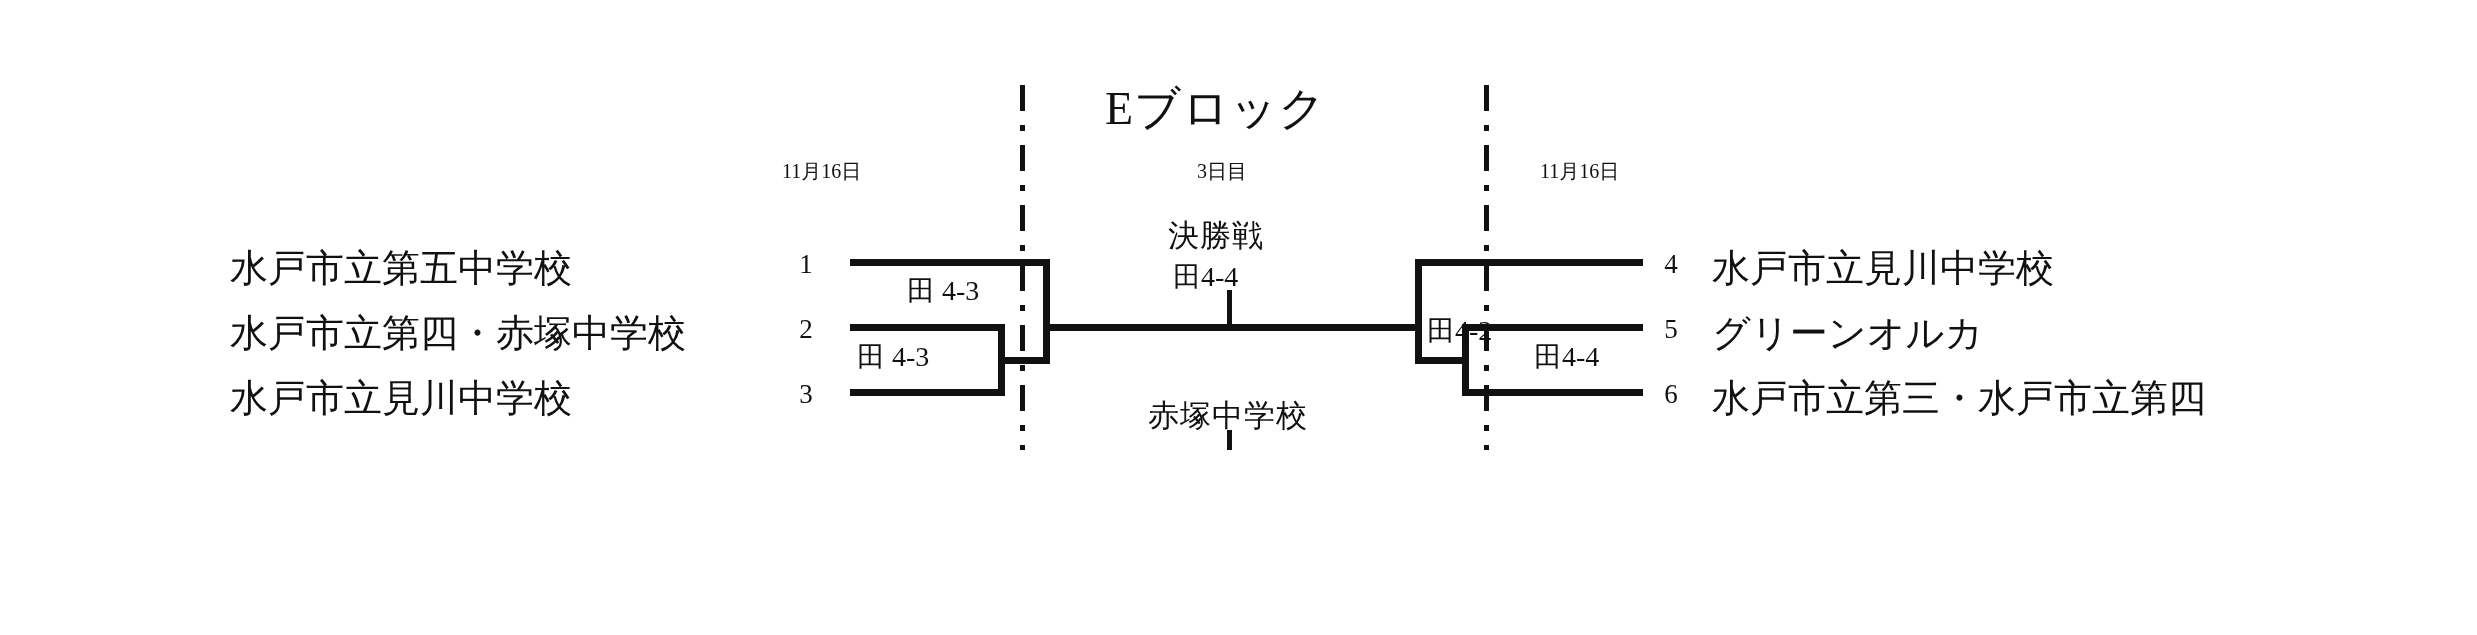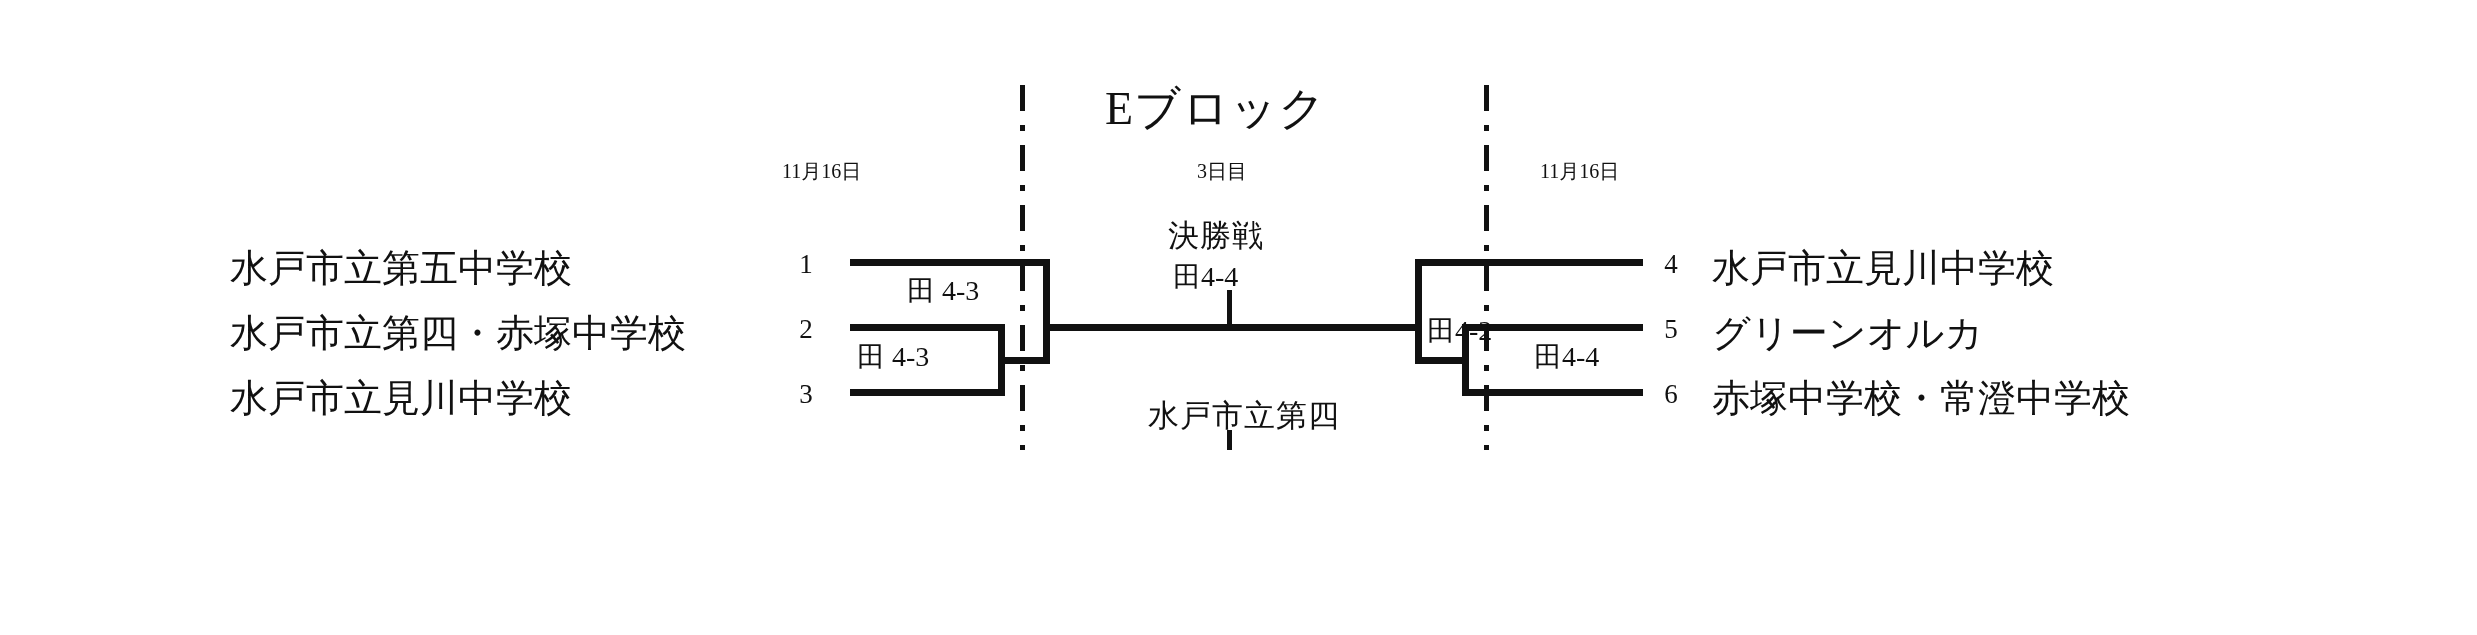--- a/index.html
+++ b/index.html
@@ -81,36 +81,36 @@
   <div class="abs title" style="left:1105px; top:78px;">Eブロック</div>
 
   <div class="abs daylabel" style="left:782px; top:158px;">11月16日</div>
 
   <div class="abs daylabel" style="left:1197px; top:158px;">3日目</div>
 
   <div class="abs daylabel" style="left:1540px; top:158px;">11月16日</div>
 
   <div class="abs stagelabel" style="left:1168px; top:215px;">決勝戦</div>
 
-  <div class="abs stagelabel" style="left:1148px; top:395px;">水戸市立第四</div>
+  <div class="abs stagelabel" style="left:1148px; top:395px;">赤塚中学校</div>
 
   <div class="abs dashdot" style="left:1020px; top:85px; height:398px;"></div>
   <div class="abs dashdot" style="left:1484px; top:85px; height:398px;"></div>
 
   <div class="abs teamname left" style="left:230px; top:243px; width:545px;">水戸市立第五中学校</div>
   <div class="abs teamname left" style="left:230px; top:373px; width:545px;">水戸市立見川中学校</div>
   <div class="abs teamname left" style="left:230px; top:308px; width:545px;">水戸市立第四・赤塚中学校</div>
 
   <div class="abs seed" style="left:790px; top:249px; width:32px;">1</div>
   <div class="abs seed" style="left:790px; top:314px; width:32px;">2</div>
   <div class="abs seed" style="left:790px; top:379px; width:32px;">3</div>
 
   <div class="abs teamname right" style="left:1712px; top:243px; width:720px;">水戸市立見川中学校</div>
   <div class="abs teamname right" style="left:1712px; top:308px; width:720px;">グリーンオルカ</div>
-  <div class="abs teamname right" style="left:1712px; top:373px; width:720px;">赤塚中学校・常澄中学校</div>
+  <div class="abs teamname right" style="left:1712px; top:373px; width:720px;">水戸市立第三・水戸市立第四</div>
 
   <div class="abs seed" style="left:1655px; top:249px; width:32px;">4</div>
   <div class="abs seed" style="left:1655px; top:314px; width:32px;">5</div>
   <div class="abs seed" style="left:1655px; top:379px; width:32px;">6</div>
 
   <div class="abs hline" style="left:850px; top:259px; width:200px;"></div>
 
   <div class="abs hline" style="left:850px; top:324px; width:153px;"></div>
 
   <div class="abs hline" style="left:850px; top:389px; width:153px;"></div>

